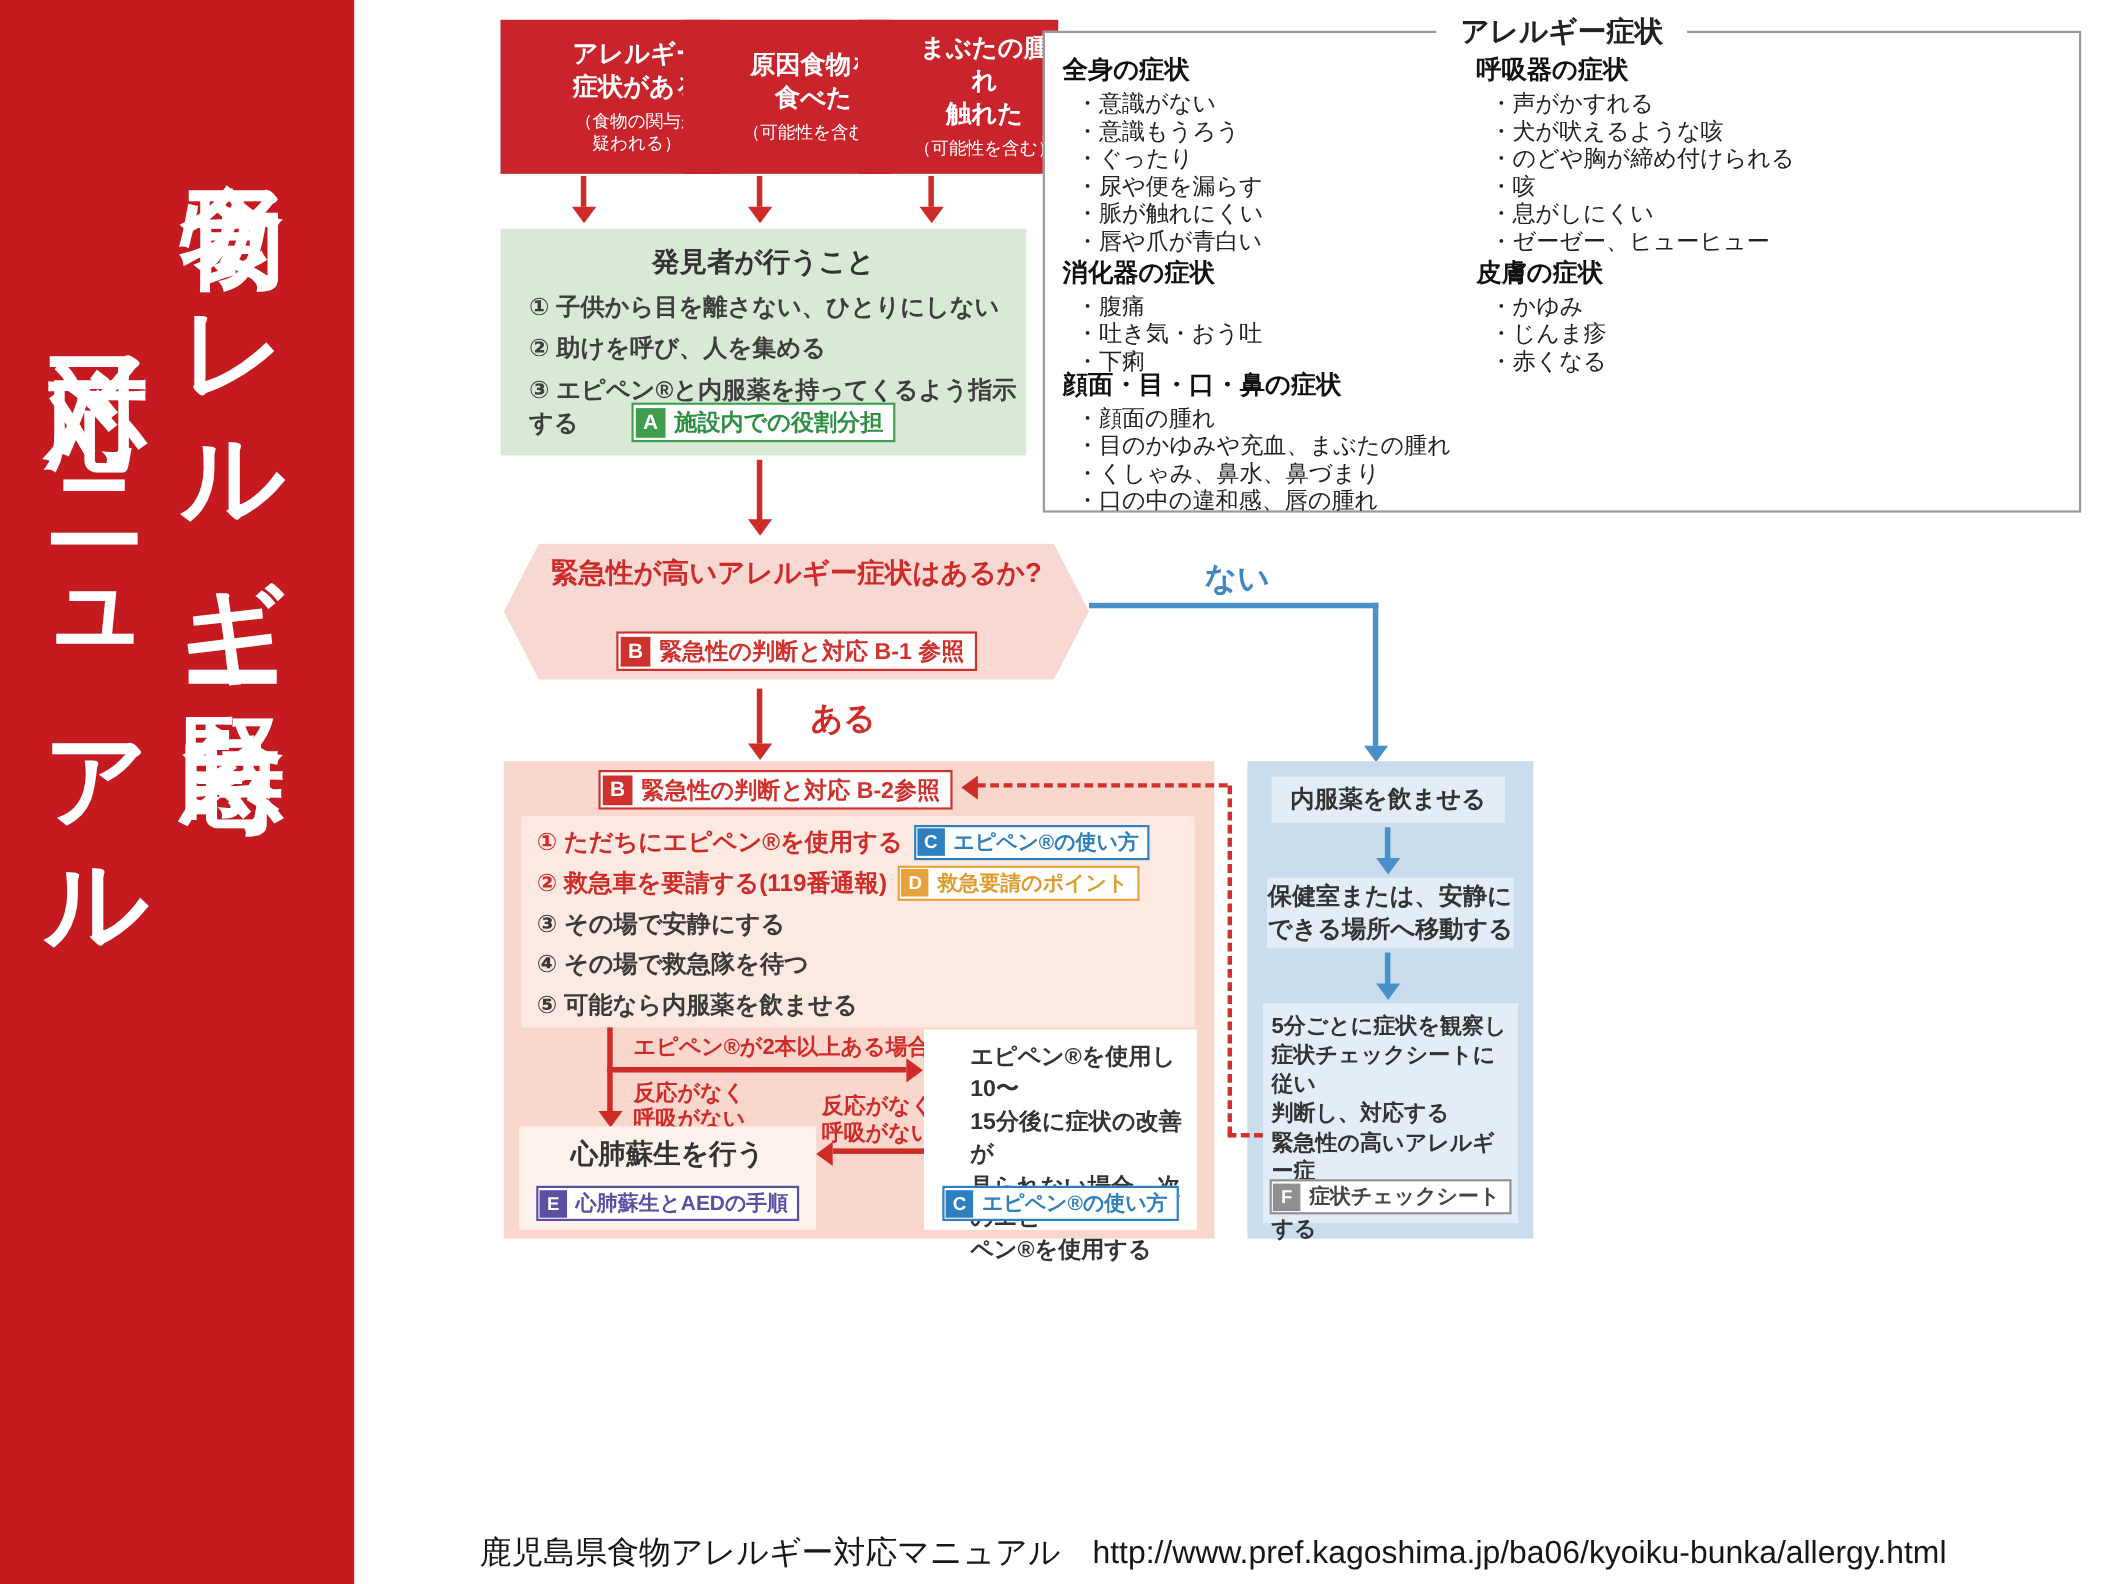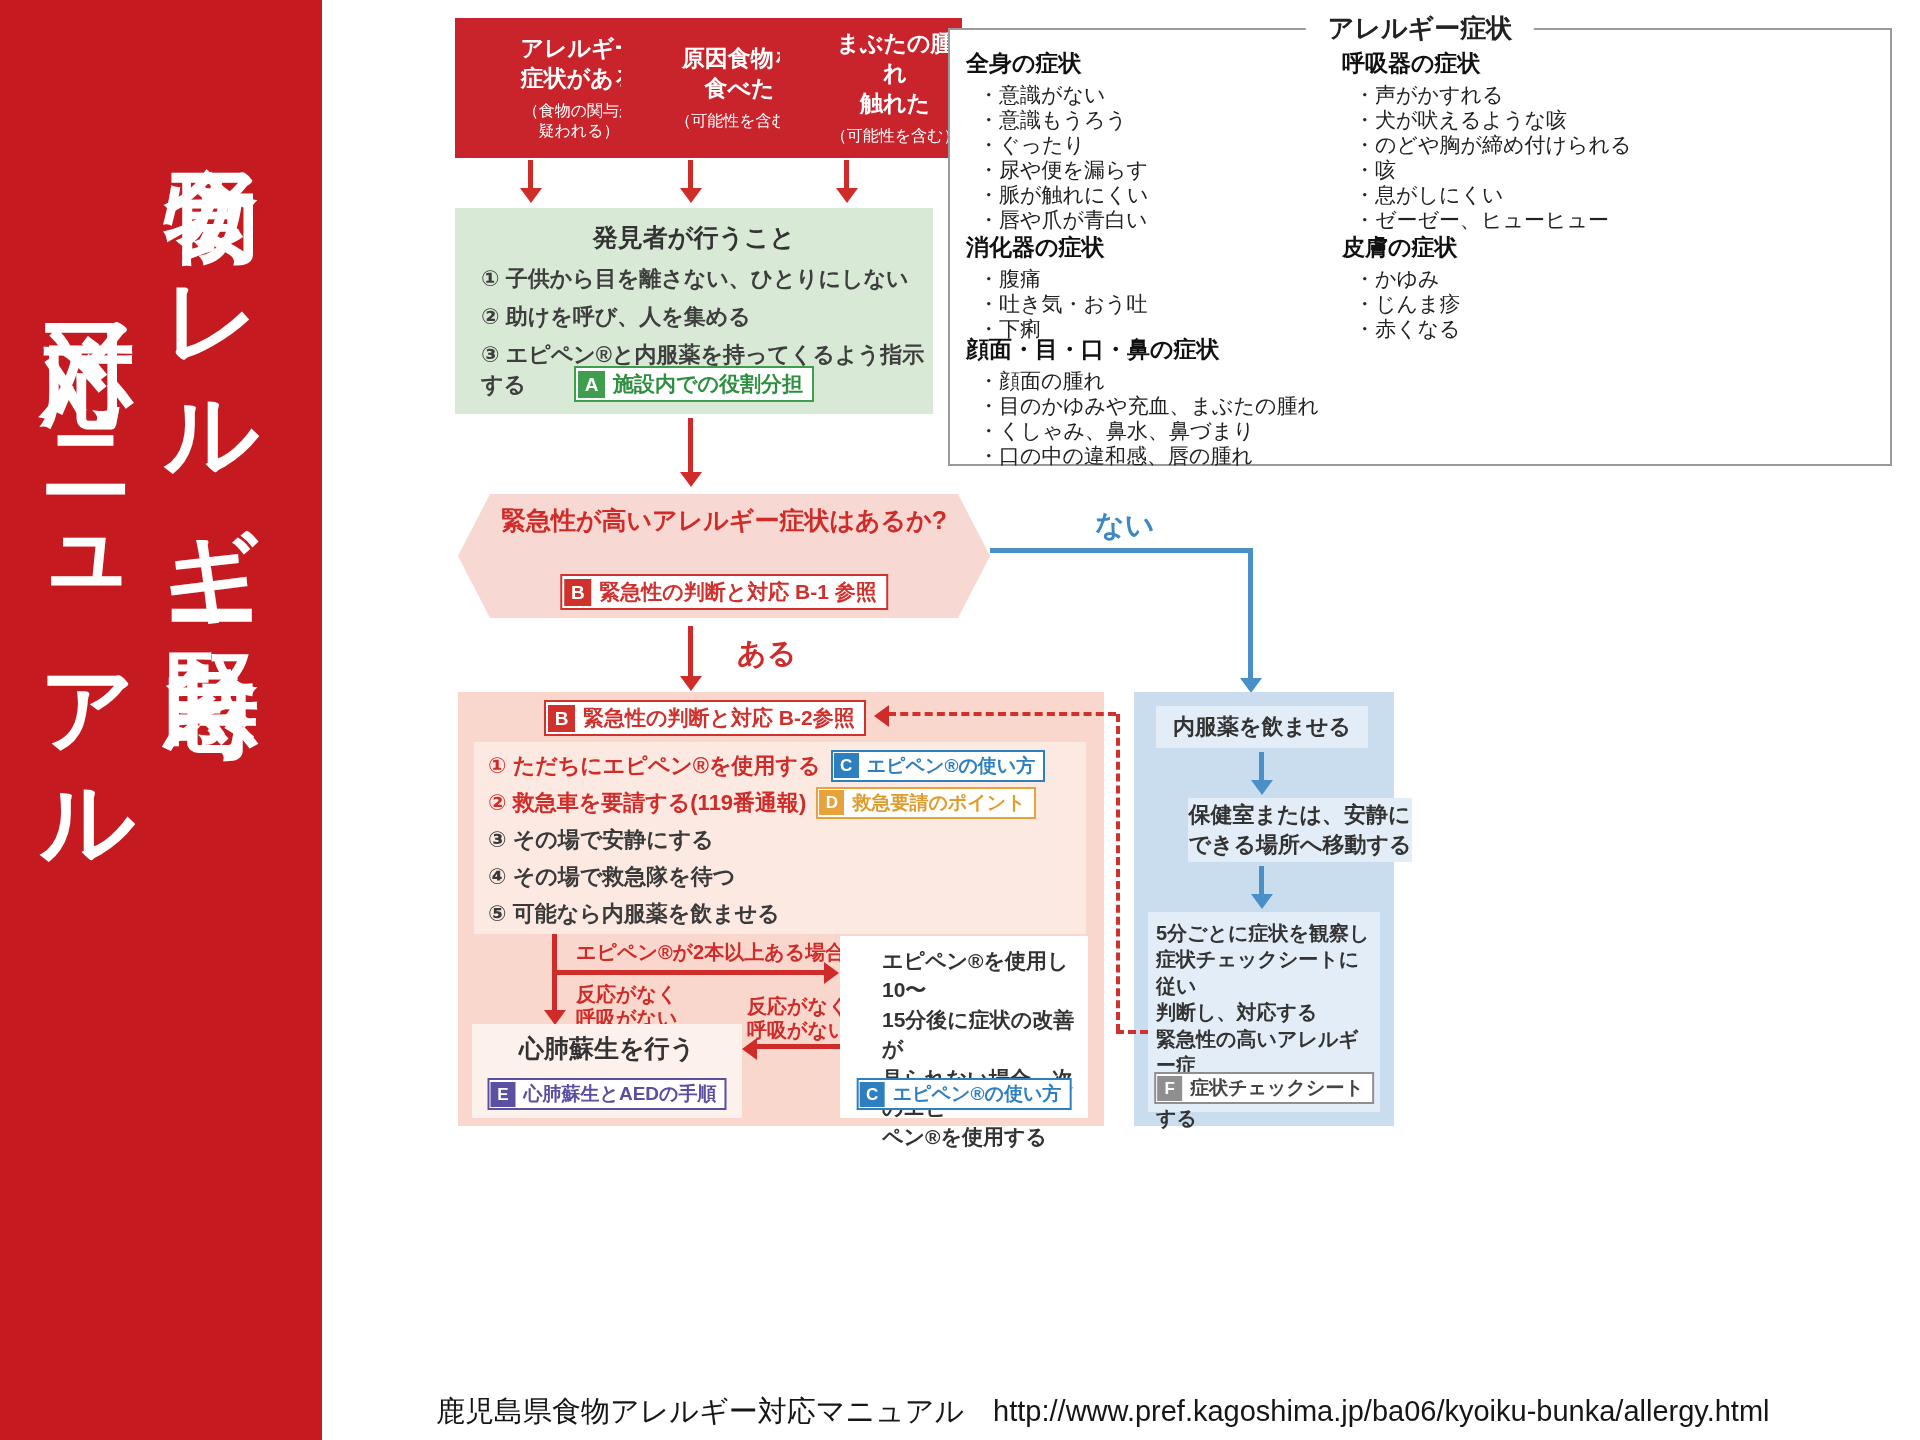--- a/index.html
+++ b/index.html
@@ -271,21 +271,21 @@
         <span class="sq">C</span>
         <span>エピペン®の使い方</span>
       </div>
     </div>
   </div>
 
   <div class="observe">
     <div class="obox" style="left:22px;top:14px;width:212px;height:42px;">内服薬を飲ませる</div>
     <div class="vline blue" style="left:125px;top:60px;height:30px;"></div>
     <div class="head-down blue" style="left:117px;top:88px;"></div>
-    <div class="obox" style="left:18px;top:106px;width:224px;height:64px;margin-left:36px;">保健室または、安静に
+    <div class="obox" style="left:18px;top:106px;width:224px;height:64px;">保健室または、安静に
 できる場所へ移動する</div>
     <div class="vline blue" style="left:125px;top:174px;height:30px;"></div>
     <div class="head-down blue" style="left:117px;top:202px;"></div>
     <div class="obox3">
       <div class="obox3-text">5分ごとに症状を観察し
 症状チェックシートに従い
 判断し、対応する
 緊急性の高いアレルギー症
 状の出現には特に注意する</div>
       <div class="badge badge-f center small" style="bottom:8px;">

